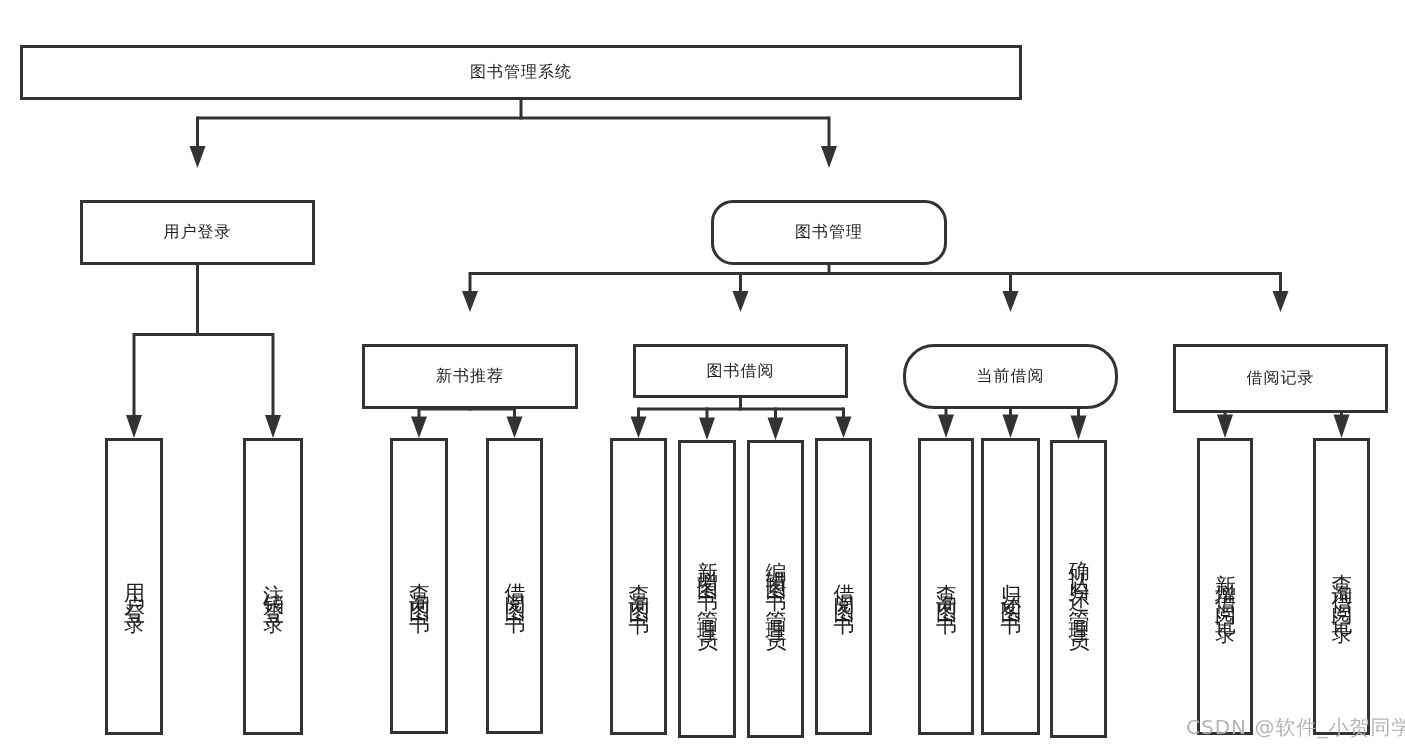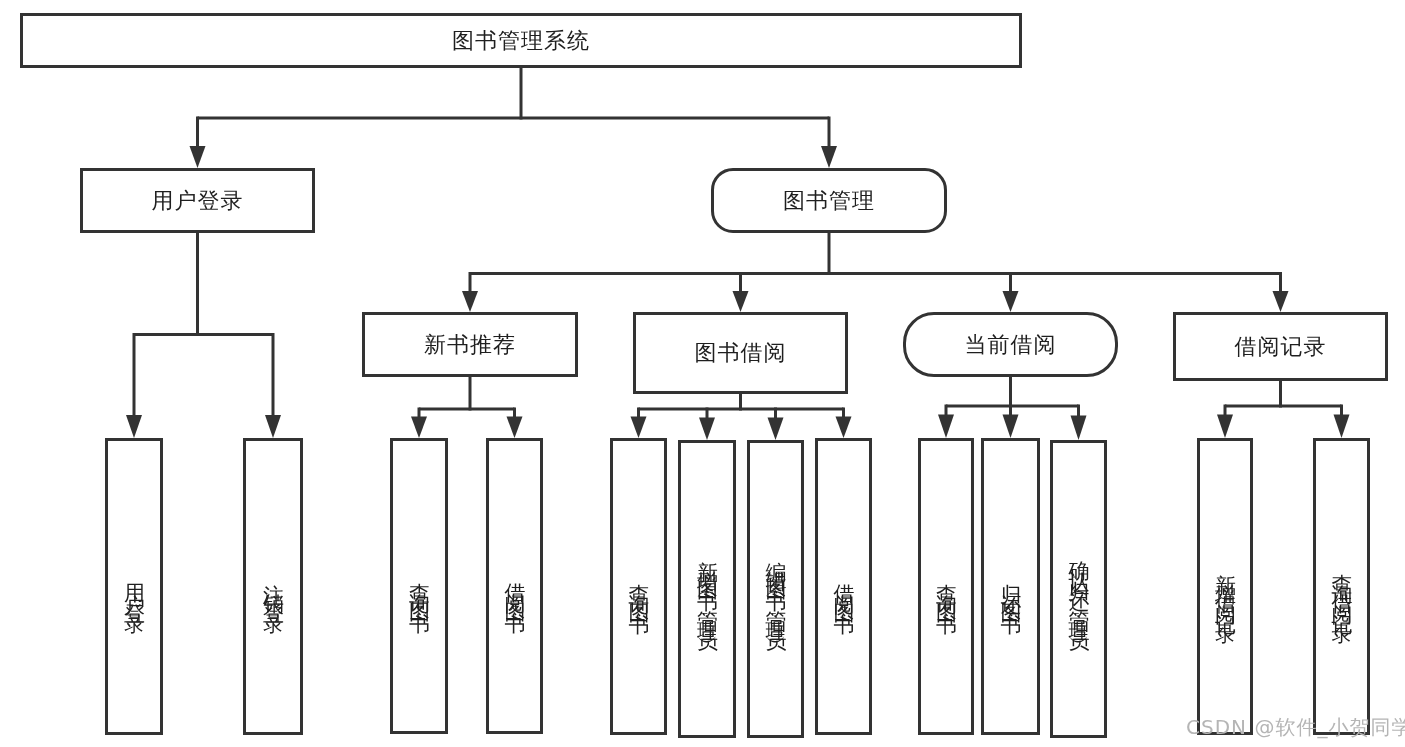--- a/index.html
+++ b/index.html
@@ -40,23 +40,24 @@
     position: absolute;
     background: var(--color-background);
     border: 3px solid var(--color-border);
     color: var(--color-text);
     display: flex;
     align-items: center;
     justify-content: center;
     z-index: 2;
   }
   .box.h {
-    font-size: 22px;
+    font-size: 16px;
     letter-spacing: 1px;
     white-space: nowrap;
+    margin-top: 32px;
   }
   .box.v {
     writing-mode: vertical-rl;
     text-orientation: mixed;
     font-size: 21px;
     letter-spacing: 10px;
     line-height: 1;
     white-space: nowrap;
   }
 
@@ -151,21 +152,21 @@
       <polygon points="1333.5,414.5 1349.5,414.5 1341.5,438"></polygon>
     </g>
   </svg>
 
   <div class="box h" style="left:20px; top:13px; width:1002px; height:55px;">图书管理系统</div>
 
   <div class="box h" style="left:80px; top:168px; width:235px; height:65px;">用户登录</div>
   <div class="box h" style="left:711px; top:168px; width:236px; height:65px;border-radius:22px;">图书管理</div>
 
   <div class="box h" style="left:362px; top:312px; width:216px; height:65px;">新书推荐</div>
-  <div class="box h" style="left:633px; top:312px; width:215px; height:82px;">图书借阅</div>
+  <div class="box h" style="left:633px; top:312px; width:215px; height:54px;">图书借阅</div>
   <div class="box h" style="left:903px; top:312px; width:215px; height:65px;border-radius:31px;">当前借阅</div>
   <div class="box h" style="left:1173px; top:312px; width:215px; height:69px;">借阅记录</div>
 
   <div class="box v" style="left:105px; top:438px; width:58px; height:297px;">用户登录</div>
   <div class="box v" style="left:243px; top:438px; width:60px; height:297px;">注销登录</div>
 
   <div class="box v" style="left:390px; top:438px; width:58px; height:296px;">查询图书</div>
   <div class="box v" style="left:486px; top:438px; width:57px; height:296px;">借阅图书</div>
 
   <div class="box v" style="left:610px; top:438px; width:57px; height:297px;">查询图书</div>

